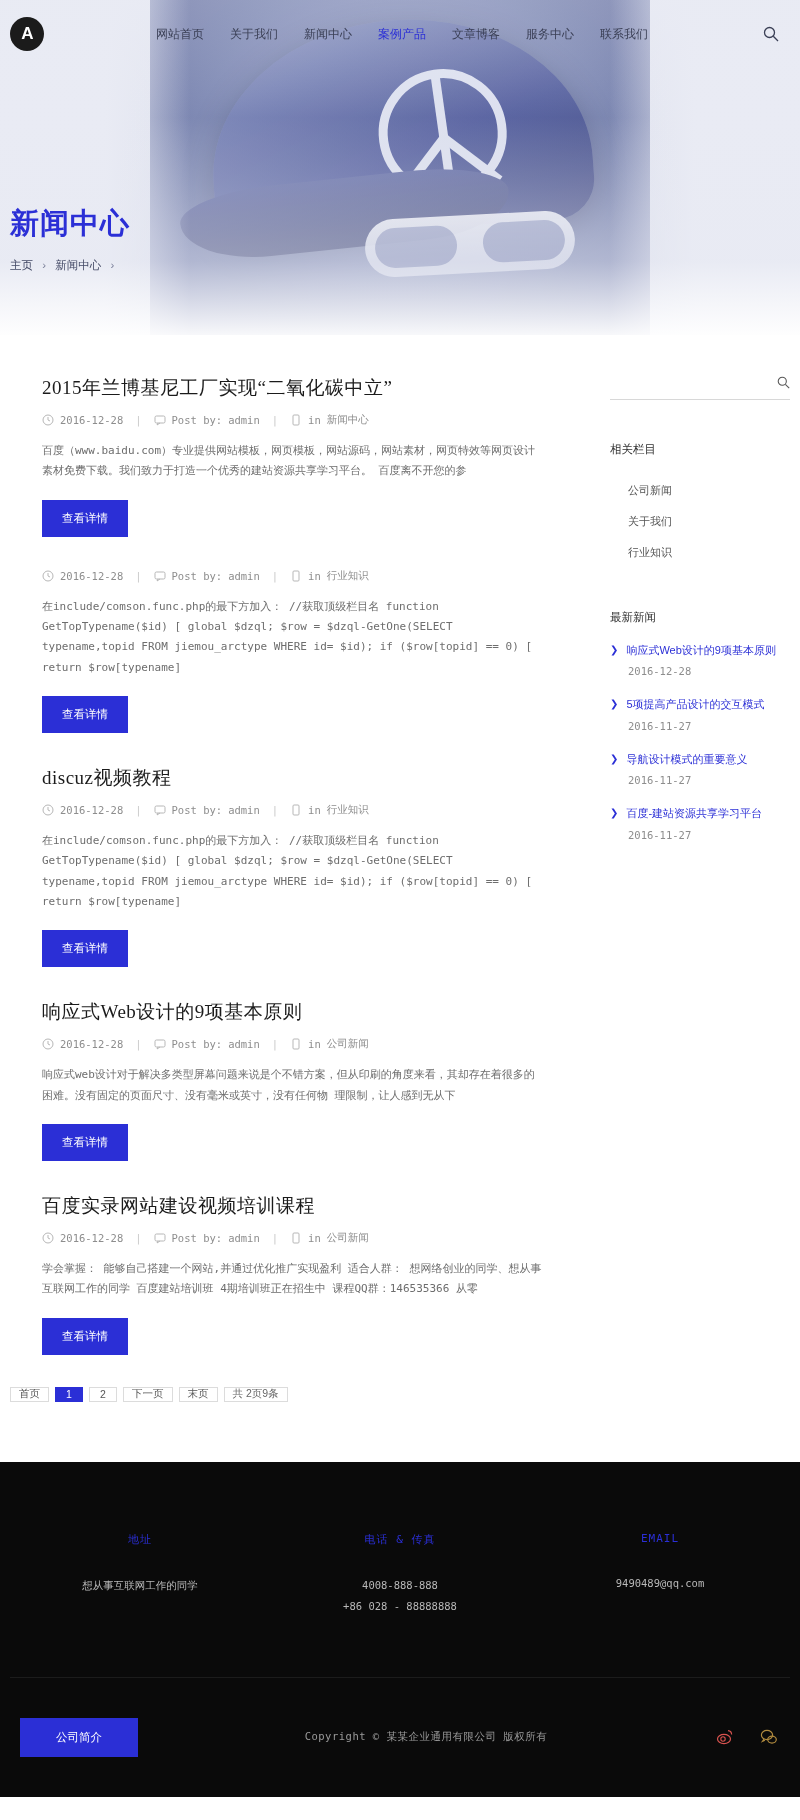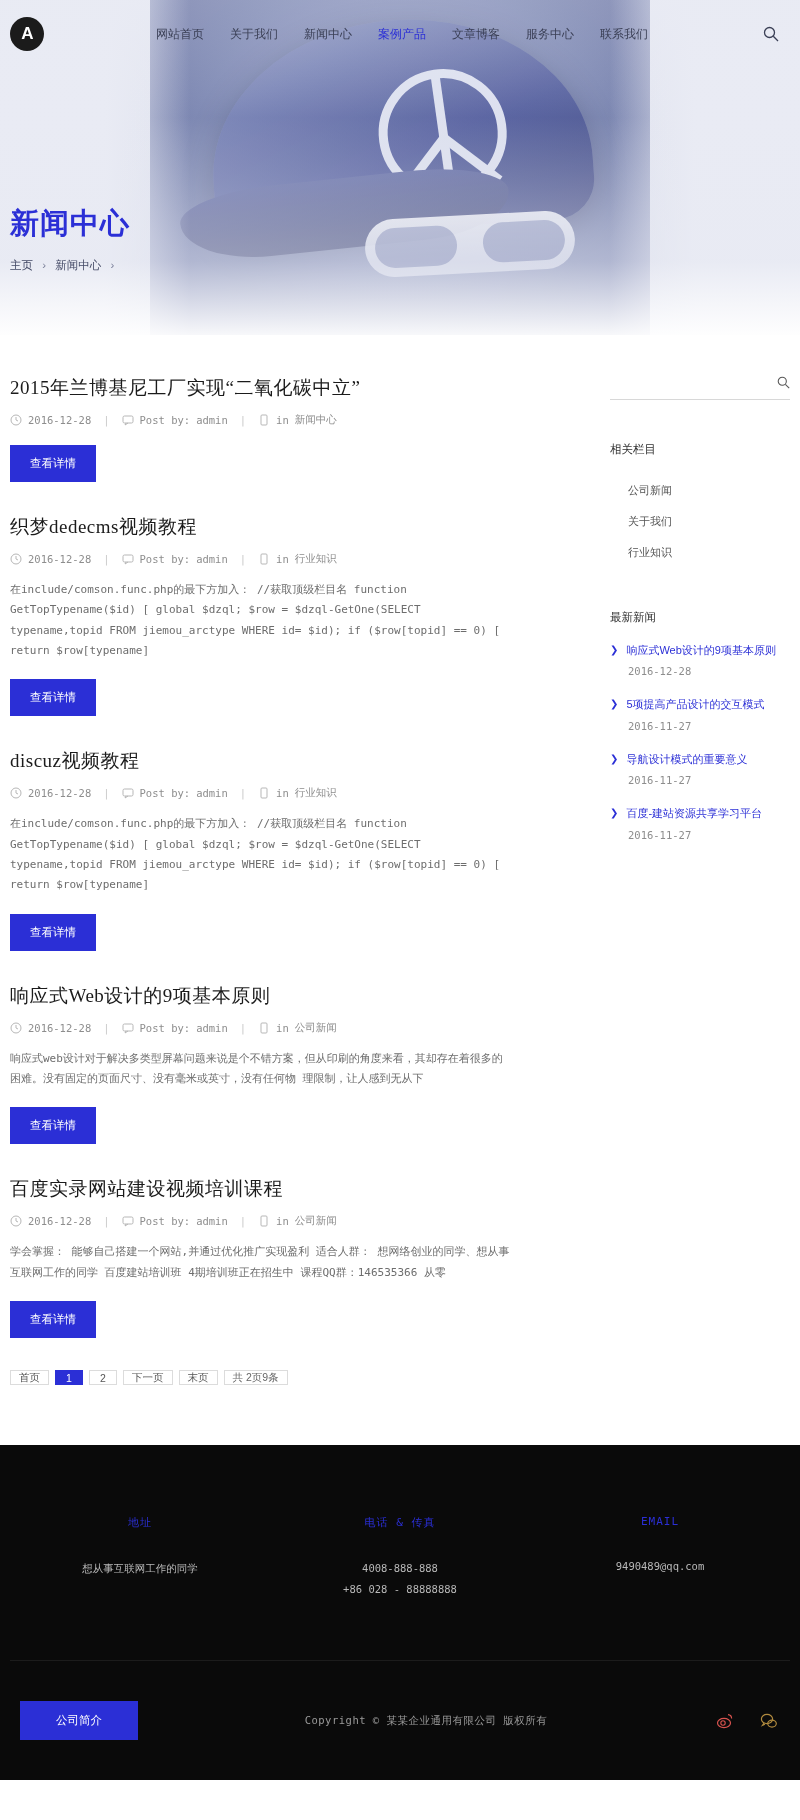--- a/index.html
+++ b/index.html
@@ -109,21 +109,21 @@
   }
   .crumb { margin-top: 14px; font-size: 11.5px; color: #444a66; }
   .crumb a { color: #444a66; text-decoration: none; }
   .crumb span.sep { margin: 0 6px; color: #7a7f99; }
 
   
   .wrap { width: 800px; padding: 0 10px; display: flex; gap: 0; }
   .content { width: 590px; padding-top: 40px; }
   .aside { width: 190px; padding-top: 40px; padding-left: 10px; }
 
-  .post { margin-bottom: 32px; }
+  .post { margin-bottom: 32px; margin-left: 32px; }
   .post h2 {
     font-size: 19px; font-weight: normal; color: #1b1b1b; letter-spacing: .5px;
     font-family: "Liberation Serif", serif;
   }
   .meta {
     display: flex; align-items: center; gap: 6px;
     margin-top: 12px; font-size: 10.5px; color: #8d8d8d;
     font-family: "DejaVu Sans Mono", monospace;
   }
   .meta .divider { color: #c9c9c9; margin: 0 6px; }
@@ -291,25 +291,25 @@
         <span>admin</span>
         <span class="divider">|</span>
         <span>
             <svg width="12" height="12" viewBox="0 0 12 12">
               <rect x="3" y="1" width="6" height="10" rx="1" fill="none" stroke="#b7b7b7" stroke-width="1"></rect>
             </svg>
           </span>
         <span>in</span>
         <span>新闻中心</span>
       </div>
+      <p class="excerpt">百度（www.baidu.com）专业提供网站模板，网页模板，网站源码，网站素材，网页特效等网页设计素材免费下载。我们致力于打造一个优秀的建站资源共享学习平台。 百度离不开您的参</p>
       <button class="btn-detail">查看详情</button>
     </div>
 
     <div class="post">
-      <h2>织梦dedecms视频教程</h2>
       <div class="meta">
         <span>
             <svg width="12" height="12" viewBox="0 0 12 12">
               <circle cx="6" cy="6" r="5" fill="none" stroke="#b7b7b7" stroke-width="1"></circle>
               <path d="M6 3v3l2 1" fill="none" stroke="#b7b7b7" stroke-width="1"></path>
             </svg>
           </span>
         <span>2016-12-28</span>
         <span class="divider">|</span>
         <span>

